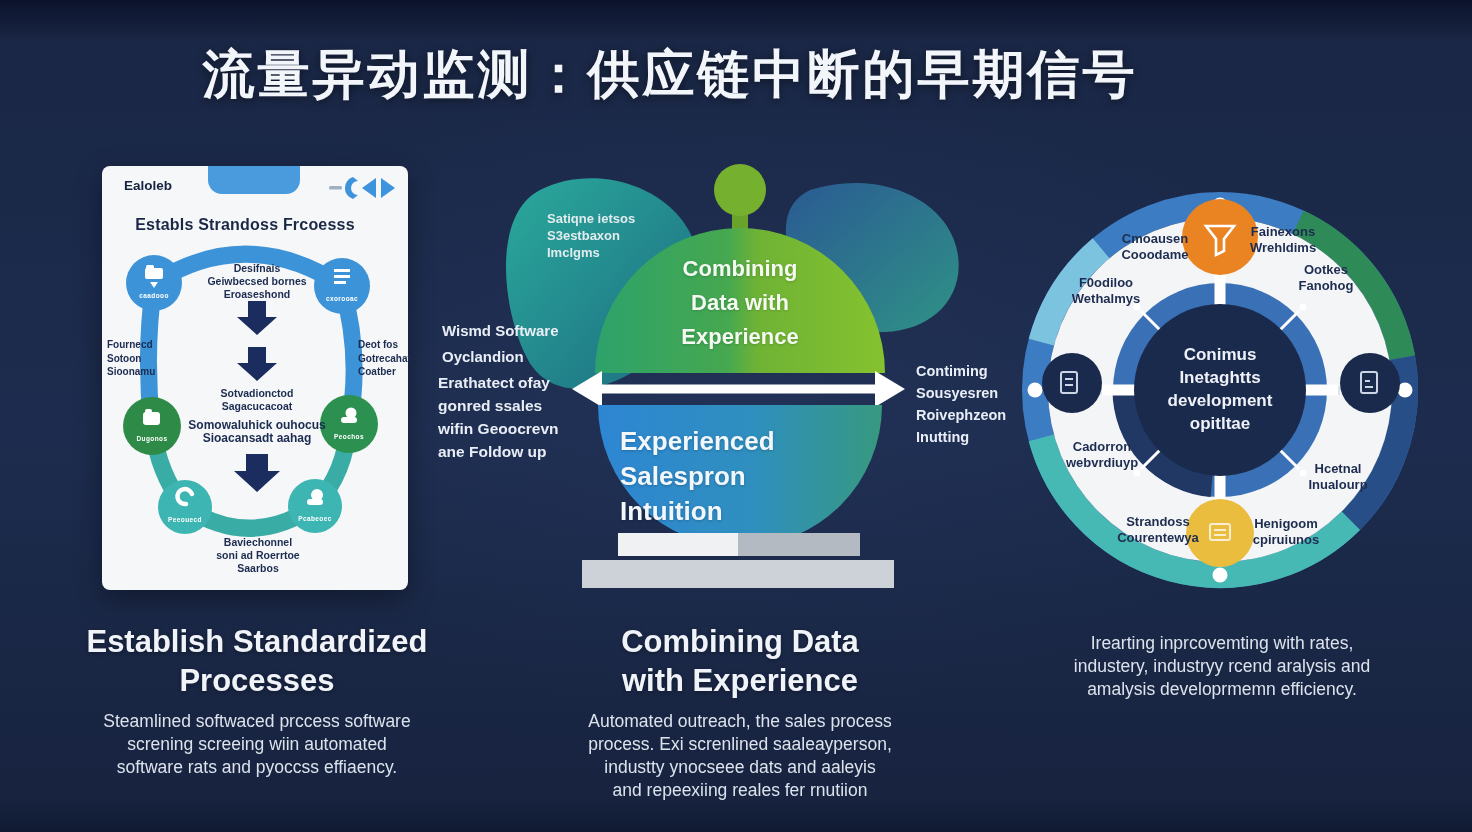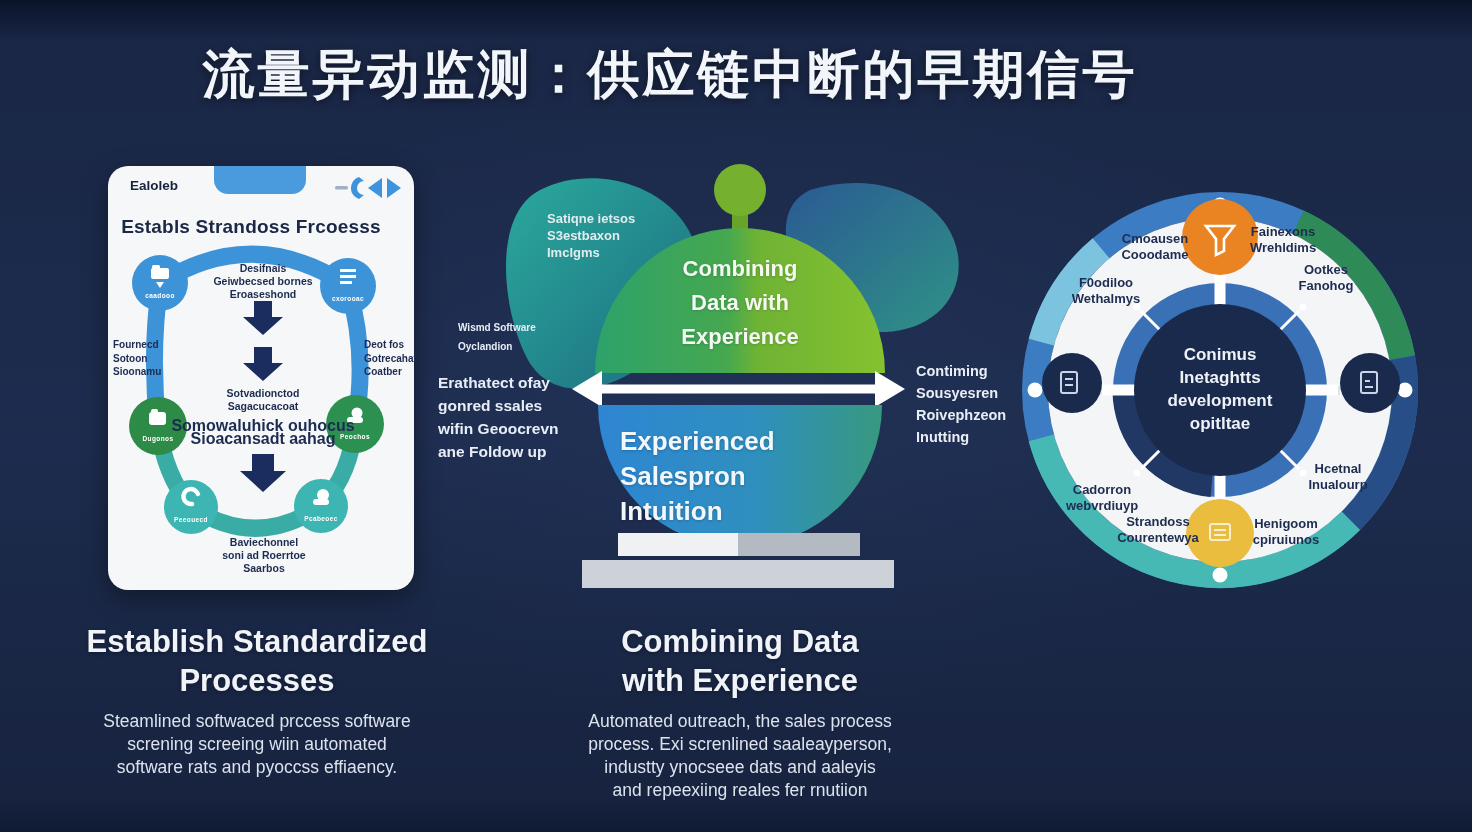--- a/index.html
+++ b/index.html
@@ -11,55 +11,55 @@
     font-family:"Liberation Sans","DejaVu Sans",sans-serif;
   }
   .txt{position:absolute;white-space:pre-line;}
   .title{
     left:0;top:40px;width:1340px;text-align:center;
     font-size:52px;font-weight:700;color:#f2f6fb;letter-spacing:3px;
     text-shadow:0 2px 8px rgba(0,0,0,.5);
   }
   
   .card{
-    position:absolute;left:108px;top:166px;width:306px;height:424px;
-    background:#f6f7f8;border-radius:20px;box-shadow:0 8px 26px rgba(0,0,0,.38);
+    position:absolute;left:102px;top:166px;width:306px;height:424px;
+    background:#f6f7f8;border-radius:8px;box-shadow:0 8px 26px rgba(0,0,0,.38);
   }
   .card svg{position:absolute;left:0;top:0;}
   .card-txt{position:absolute;color:#1c2b50;font-weight:700;white-space:pre-line;text-align:center;}
   .ct-window{left:22px;top:12px;font-size:13.5px;font-weight:800;text-align:left;color:#16223f;}
-  .ct-title{left:0;width:286px;top:50px;font-size:19px;font-weight:800;letter-spacing:.2px;color:#1a2745;}
+  .ct-title{left:0;width:286px;top:50px;font-size:16px;font-weight:800;letter-spacing:.2px;color:#1a2745;}
   .ct-top{left:75px;width:160px;top:96px;font-size:10.5px;line-height:13px;}
   .ct-mid1{left:75px;width:160px;top:221px;font-size:10.5px;line-height:13px;}
-  .ct-mid2{left:53px;width:204px;top:253px;font-size:16px;line-height:13px;}
+  .ct-mid2{left:53px;width:204px;top:253px;font-size:12px;line-height:13px;}
   .ct-bottom{left:76px;width:160px;top:370px;font-size:10.5px;line-height:13px;}
   .ct-side{top:172px;width:58px;font-size:10px;line-height:13.5px;text-align:left;}
   .ct-side-left{left:5px;}
   .ct-side-right{left:256px;}
   .node-label{font-size:6.5px;font-weight:700;fill:#ffffff;letter-spacing:.4px;text-anchor:middle;
     font-family:"Liberation Sans","DejaVu Sans",sans-serif;}
   
   .mid-svg{position:absolute;left:430px;top:160px;}
   .dome-label{left:620px;top:252px;width:240px;text-align:center;font-size:22px;line-height:34px;
     font-weight:800;color:#f4f9f2;text-shadow:0 1px 3px rgba(0,0,0,.18);}
   .bowl-label{left:620px;top:424px;width:240px;font-size:26px;line-height:35px;
     font-weight:800;color:#f2f7fb;text-shadow:0 1px 3px rgba(0,0,0,.22);}
   .blob-label{left:547px;top:210px;width:130px;font-size:13px;line-height:17px;font-weight:600;color:#e2ecef;}
   .mid-note{color:#e9eef6;font-weight:600;}
-  .mid-note-1{left:458px;top:318px;width:150px;font-size:10px;line-height:19px;}
+  .mid-note-1{left:442px;top:318px;width:150px;font-size:15px;line-height:26px;}
   .mid-note-2{left:438px;top:371px;width:150px;font-size:15.5px;line-height:23px;}
   .mid-note-r{left:916px;top:360px;width:120px;font-size:14.5px;line-height:22px;}
   
   .wheel-svg{position:absolute;left:1012px;top:182px;}
   .wheel-label{color:#1e2c50;font-weight:700;font-size:13px;line-height:16px;text-align:center;}
   .wl-tl{left:1103px;top:231px;width:104px;}
   .wl-tr{left:1231px;top:224px;width:104px;}
   .wl-l{left:1054px;top:275px;width:104px;}
   .wl-r{left:1274px;top:262px;width:104px;}
-  .wl-ml{left:1050px;top:482px;width:104px;}
+  .wl-ml{left:1050px;top:439px;width:104px;}
   .wl-mr{left:1286px;top:461px;width:104px;}
   .wl-bl{left:1098px;top:514px;width:120px;}
   .wl-br{left:1226px;top:516px;width:120px;}
   .wheel-center{left:1145px;top:343px;width:150px;text-align:center;
     font-size:17px;line-height:23px;font-weight:600;color:#eef2f8;}
   
   .col-text{position:absolute;top:622px;width:400px;text-align:center;}
   .col-left{left:57px;} .col-mid{left:540px;} .col-right{left:1022px;}
   .col-heading{white-space:pre-line;font-size:31px;line-height:39px;font-weight:800;color:#f0f4f9;
     text-shadow:0 1px 4px rgba(0,0,0,.35);}
@@ -326,15 +326,18 @@
   </div>
   <div class="col-text col-mid">
     <div class="col-heading">Combining Data
 with Experience</div>
     <div class="col-body">Automated outreach, the sales process
 process.  Exi screnlined saaleayperson,
 industty ynocseee dats and aaleyis
 and repeexiing reales fer rnutiion</div>
   </div>
   <div class="col-text col-right">
+    <div class="col-body">Irearting inprcovemting with rates,
+industery, industryy rcend aralysis and
+amalysis developrmemn efficiency.</div>
   </div>
 
 </div>
 
 </body></html>

